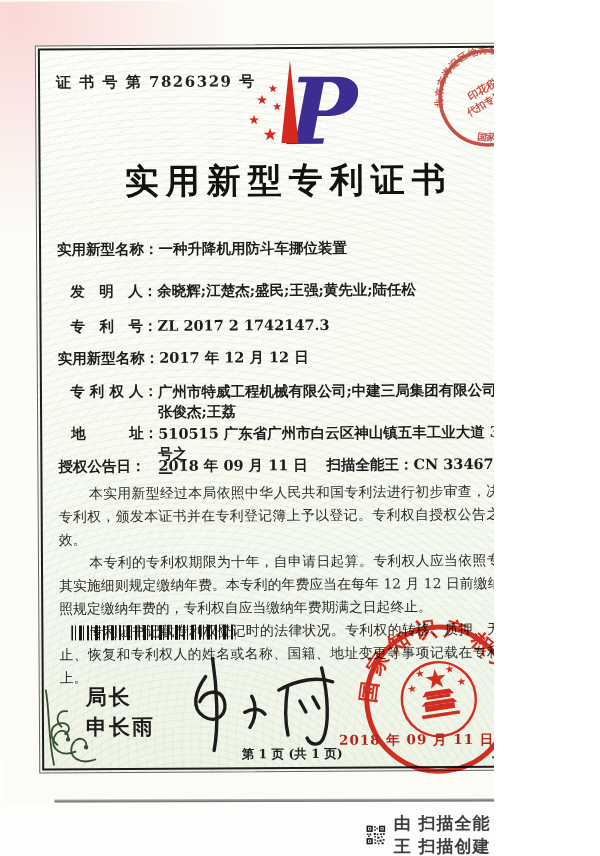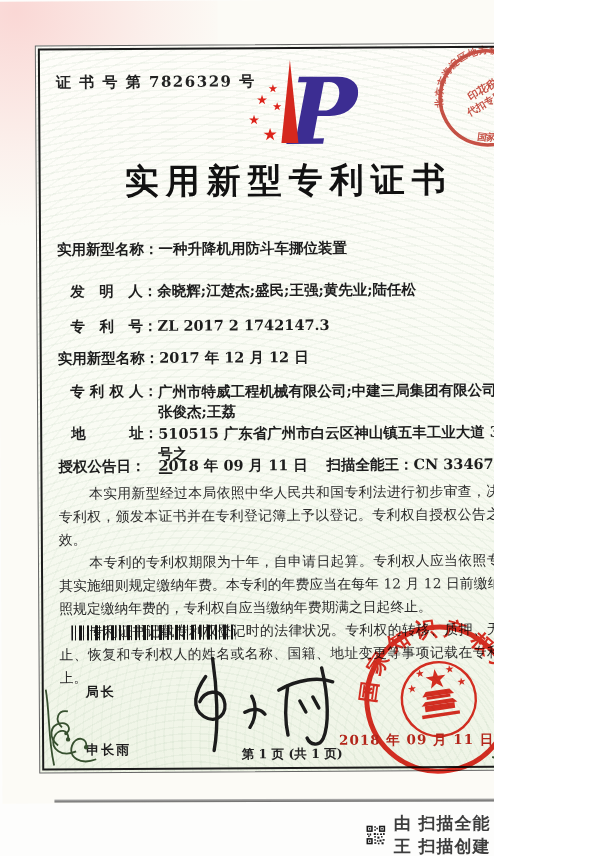--- a/index.html
+++ b/index.html
@@ -24,21 +24,21 @@
   .row .lbl{flex:0 0 100px;white-space:nowrap;text-align:right;}
   .row .vals{flex:1;}
   .row .vals div{line-height:20px;}
   .row2col{left:58px;width:480px;display:flex;font-size:14.5px;font-weight:700;color:#1d1d1d;}
   .pair{display:flex;white-space:nowrap;}
   .body-text{left:58px;top:481px;width:484px;color:#2b2b2b;}
   .body-text p{margin:0;font-size:13.8px;line-height:23px;text-align:justify;text-indent:2.2em;font-weight:500;}
   .barcode{left:70px;top:624px;width:164px;height:15px;
     background:repeating-linear-gradient(90deg,#161616 0 2px,transparent 2px 4px,#161616 4px 5px,
       transparent 5px 8px,#161616 8px 11px,transparent 11px 12px,#161616 12px 13px,transparent 13px 16px);}
-  .director{left:84px;font-size:13px;font-weight:700;color:#1d1d1d;letter-spacing:2px;}
+  .director{left:84px;font-size:21px;font-weight:700;color:#1d1d1d;letter-spacing:2px;}
   .footer{left:37px;top:746px;width:506px;text-align:center;font-size:12.5px;font-weight:600;color:#222;}
   .seal-date{left:337px;top:732px;font-size:13.5px;font-weight:700;color:#b3251a;letter-spacing:1px;z-index:4;}
   .seal-svg{left:352px;top:615px;z-index:3;mix-blend-mode:multiply;opacity:.95;}
   .stamp-svg{left:430px;top:40px;z-index:3;mix-blend-mode:multiply;opacity:.88;}
   .logo-svg{left:242px;top:54px;}
   .sig-svg{left:158px;top:646px;z-index:2;}
   .ornament{z-index:2;}
   .paper-edge{left:52px;top:799px;width:548px;height:3px;
     background:linear-gradient(180deg,#aaa,#4c4c4c);opacity:.85;transform:rotate(0.2deg);}
   .watermark{position:absolute;left:366px;top:812px;display:flex;align-items:center;gap:8px;
@@ -130,21 +130,21 @@
 
     <div class="abs body-text">
       <p>本实用新型经过本局依照中华人民共和国专利法进行初步审查，决定授予专利权，颁发本证书并在专利登记簿上予以登记。专利权自授权公告之日起生效。</p>
       <p>本专利的专利权期限为十年，自申请日起算。专利权人应当依照专利法及其实施细则规定缴纳年费。本专利的年费应当在每年 12 月 12 日前缴纳。未按照规定缴纳年费的，专利权自应当缴纳年费期满之日起终止。</p>
       <p>专利证书记载专利权登记时的法律状况。专利权的转移、质押、无效、终止、恢复和专利权人的姓名或名称、国籍、地址变更等事项记载在专利登记簿上。</p>
     </div>
 
     <div class="abs barcode"></div>
 
     <div class="abs director" style="top:682px">局长</div>
-    <div class="abs director" style="top:740px">申长雨</div>
+    <div class="abs director" style="top:712px">申长雨</div>
 
     <svg class="abs sig-svg" width="190" height="110" viewBox="0 0 190 110">
       <g fill="none" stroke="#1c1c1c" stroke-width="3.4" stroke-linecap="round">
         <path d="M46,30 C35,45 31,62 44,70 C57,78 69,67 64,53 C60,42 45,44 40,55"></path>
         <path d="M53,12 C57,40 59,78 54,104"></path>
         <path d="M92,50 C97,59 96,72 90,81"></path>
         <path d="M85,66 C94,61 101,63 105,68"></path>
         <path d="M119,44 C138,33 159,31 173,36"></path>
         <path d="M128,40 C125,60 125,76 128,89"></path>
         <path d="M162,22 C169,52 169,80 163,93 C159,101 150,99 147,92"></path>

